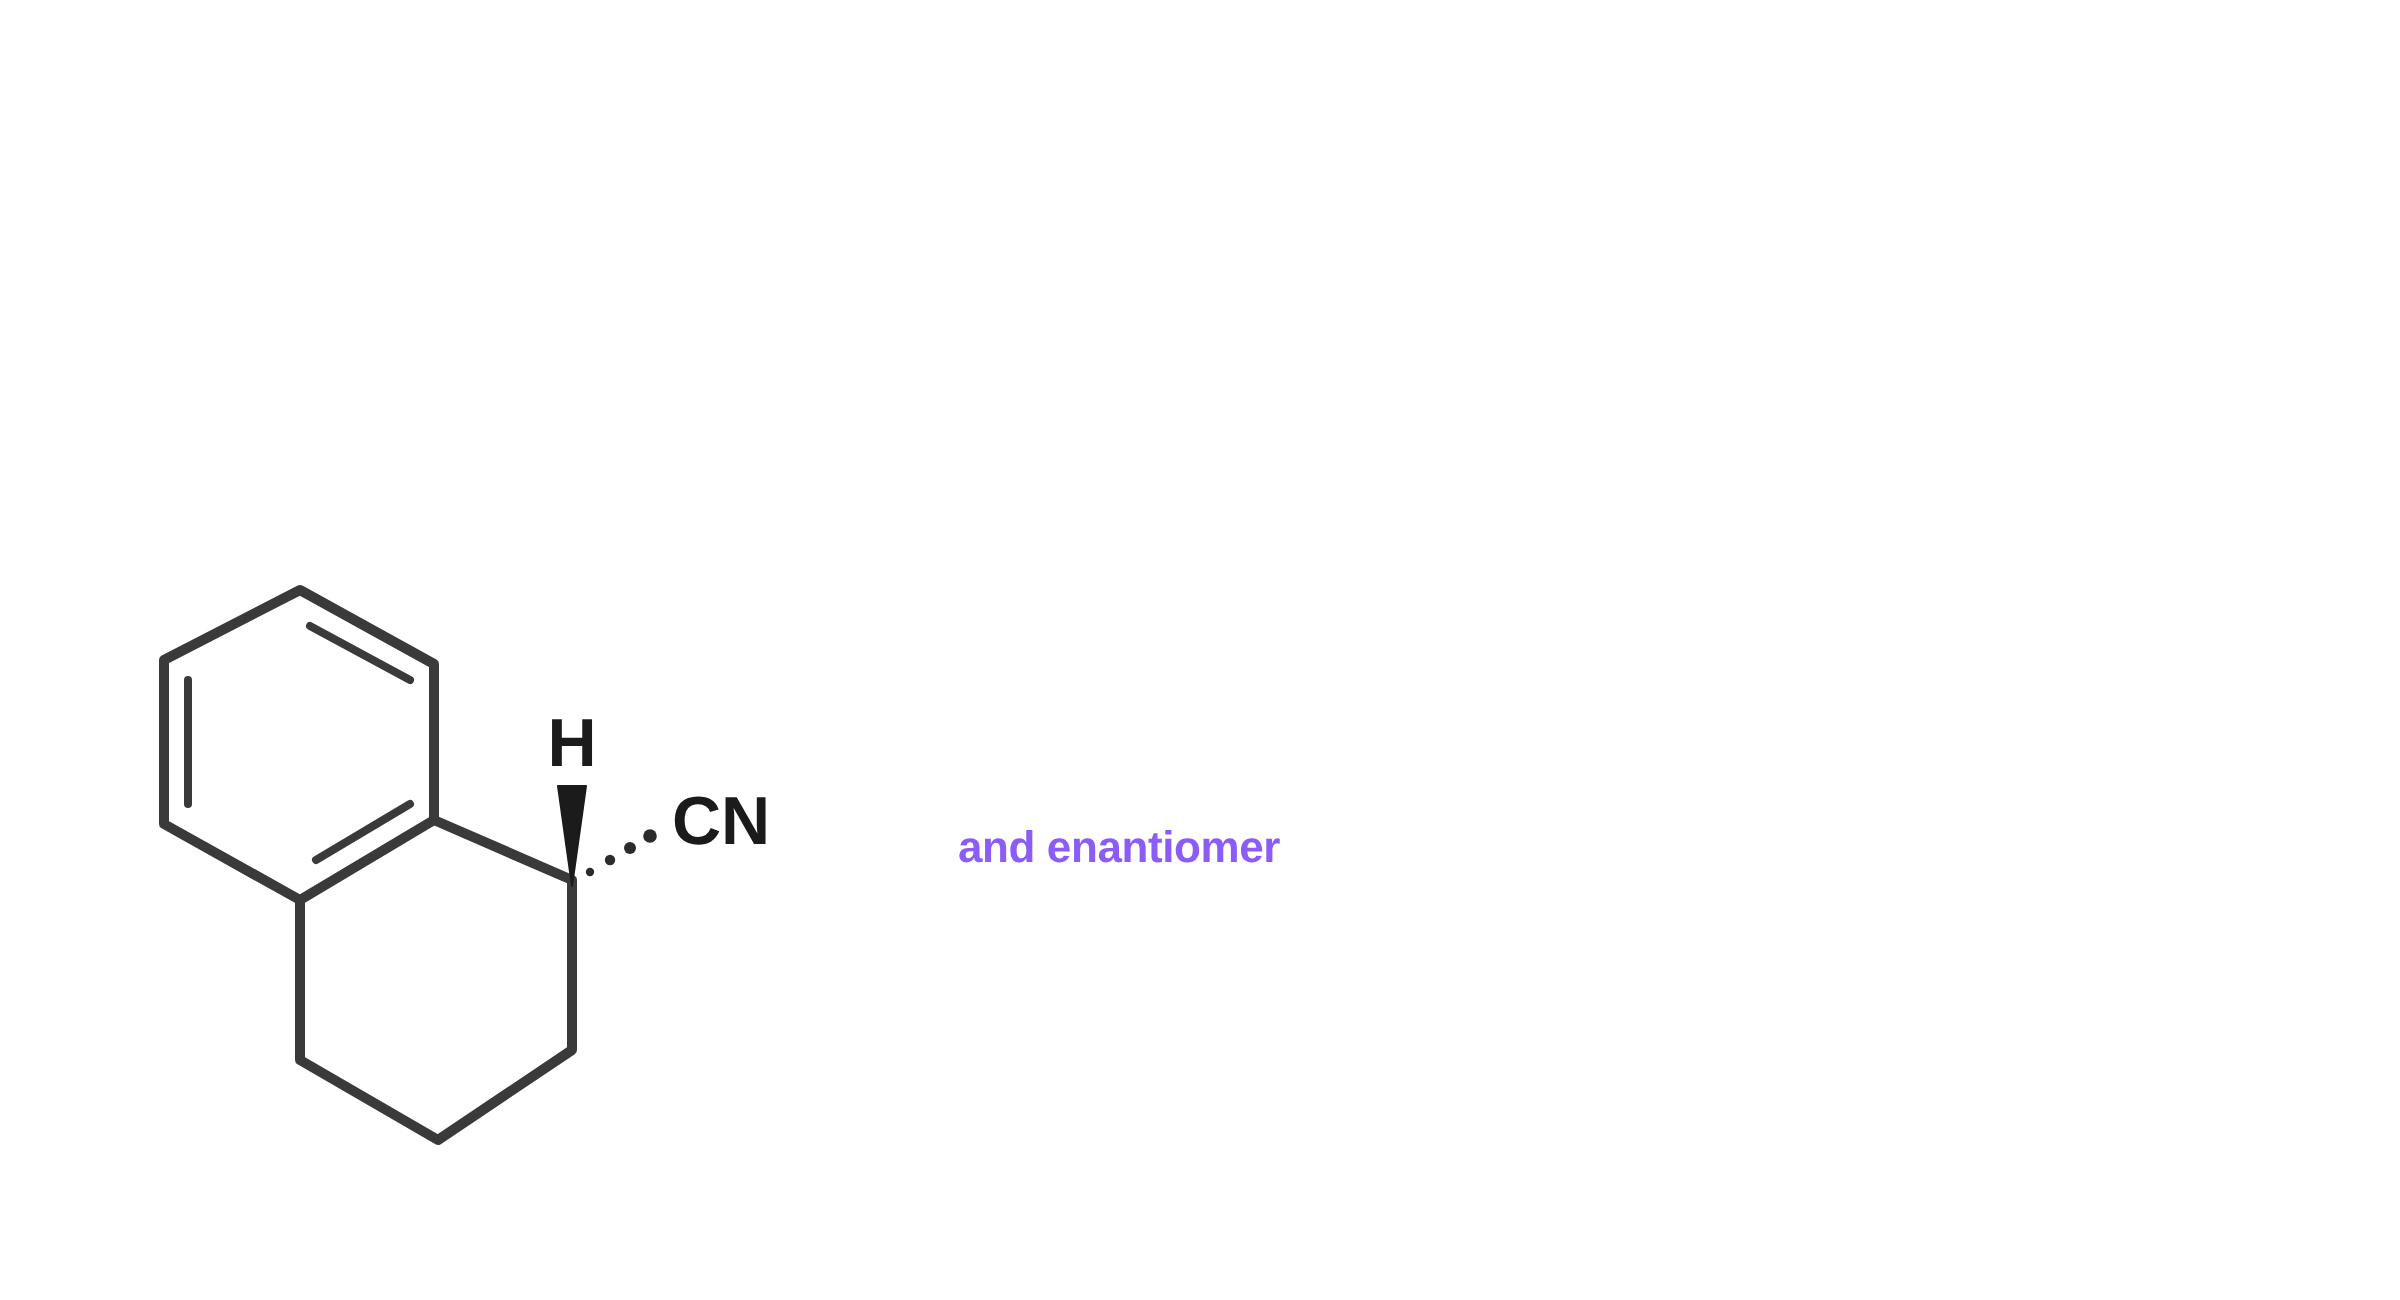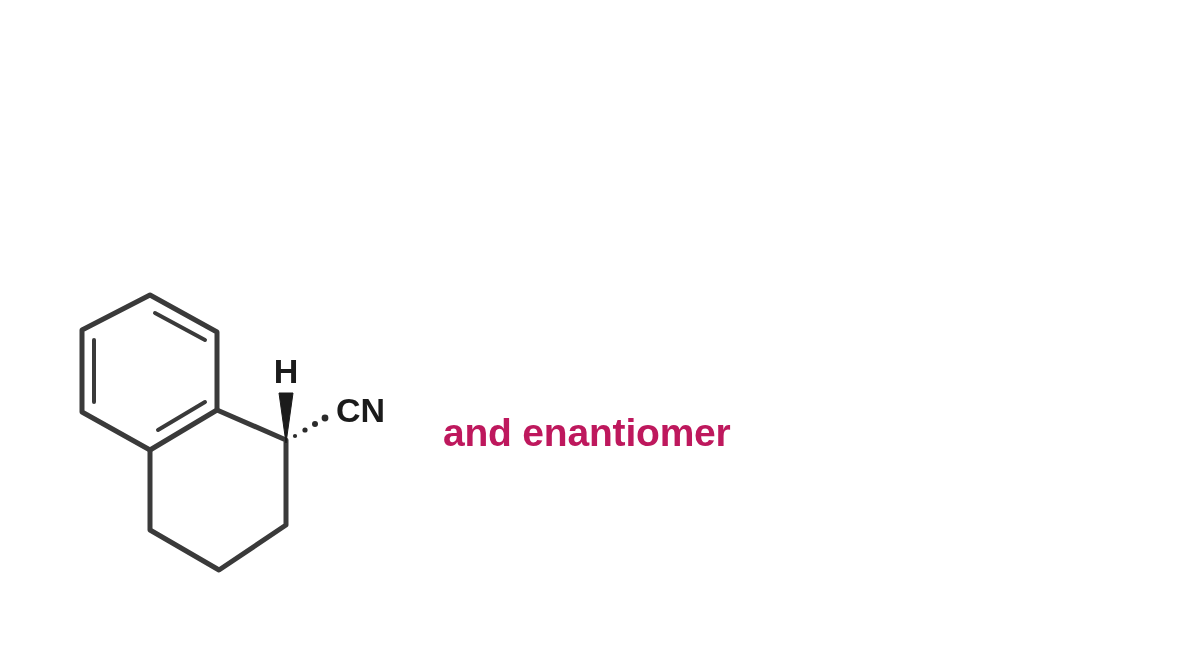--- a/index.html
+++ b/index.html
@@ -30,24 +30,25 @@
   }
   .atom-label {
     font-family: "Liberation Sans", sans-serif;
     font-weight: bold;
     fill: #1b1b1b;
   }
   .annotation-text {
     position: absolute;
     font-family: "Liberation Sans", sans-serif;
     font-weight: bold;
-    font-size: 39px;
-    color: #be185d;
+    font-size: 22px;
+    color: #8b5cf6;
     letter-spacing: -0.2px;
     white-space: nowrap;
+    margin-left: 36px;
   }
 </style>
 </head>
 <body>
 
 <div id="canvas">
 
   <svg id="structure-svg" viewBox="0 0 1200 650">
 
     <g>

